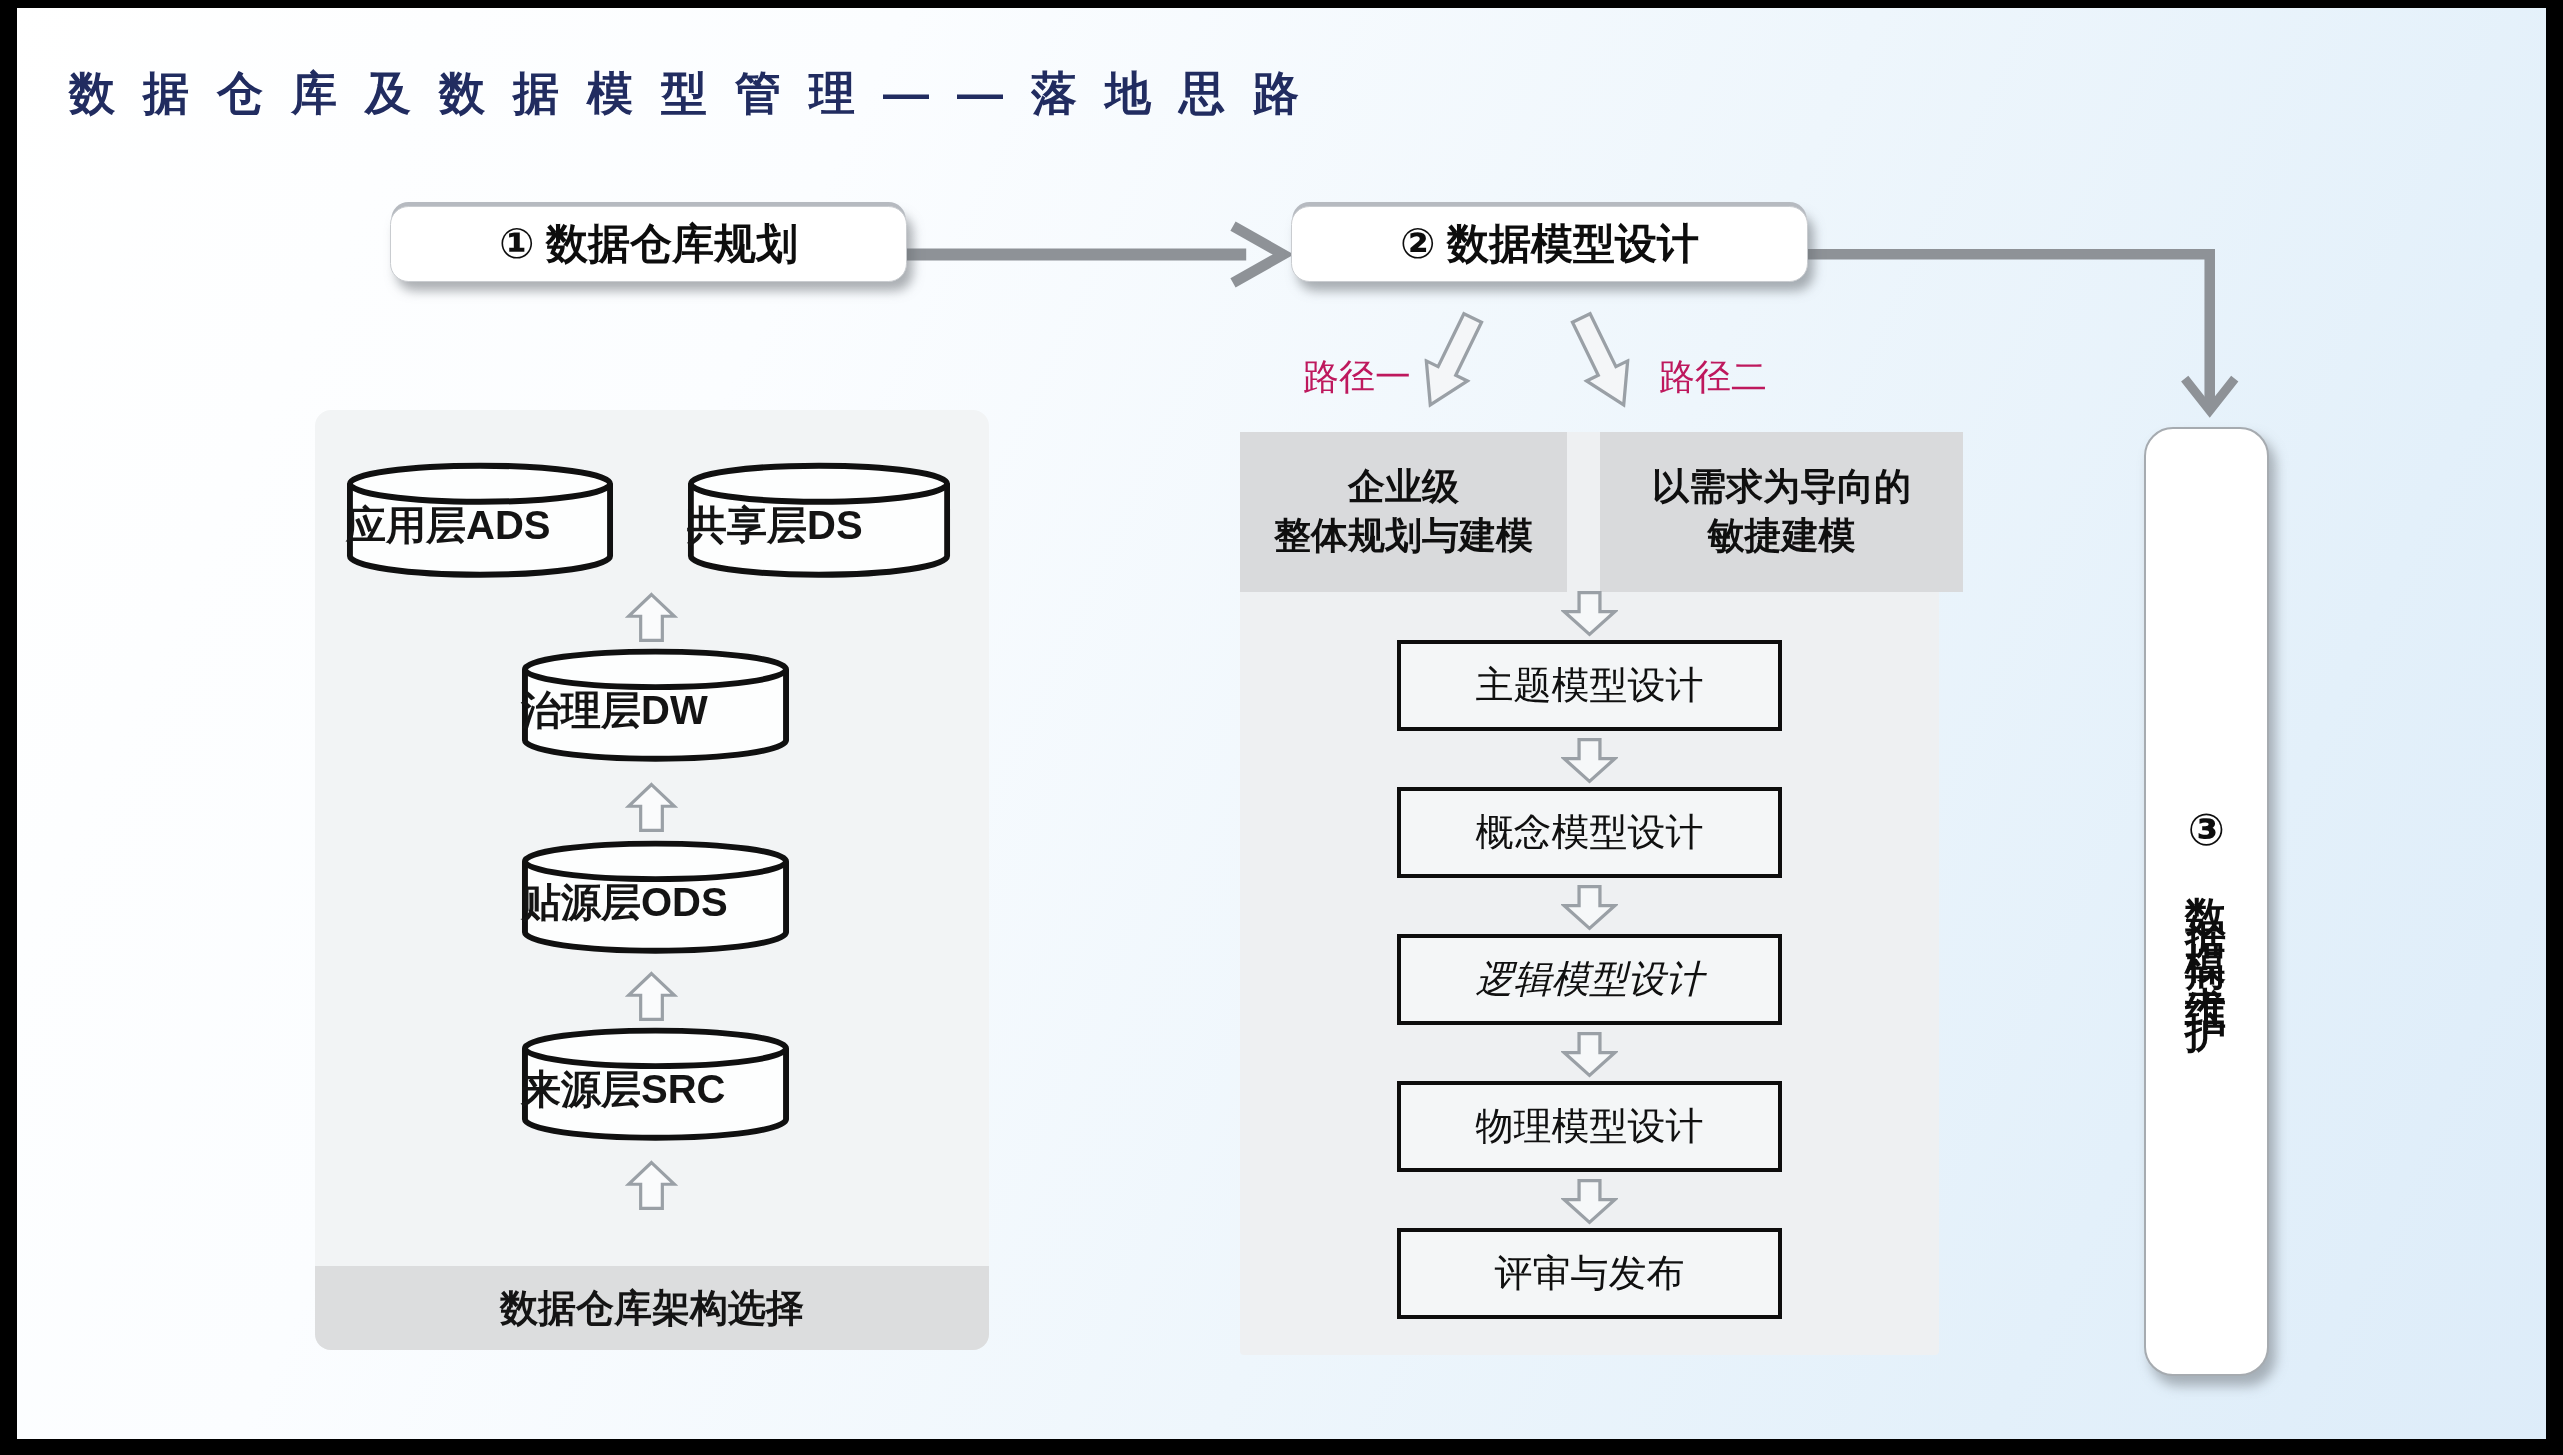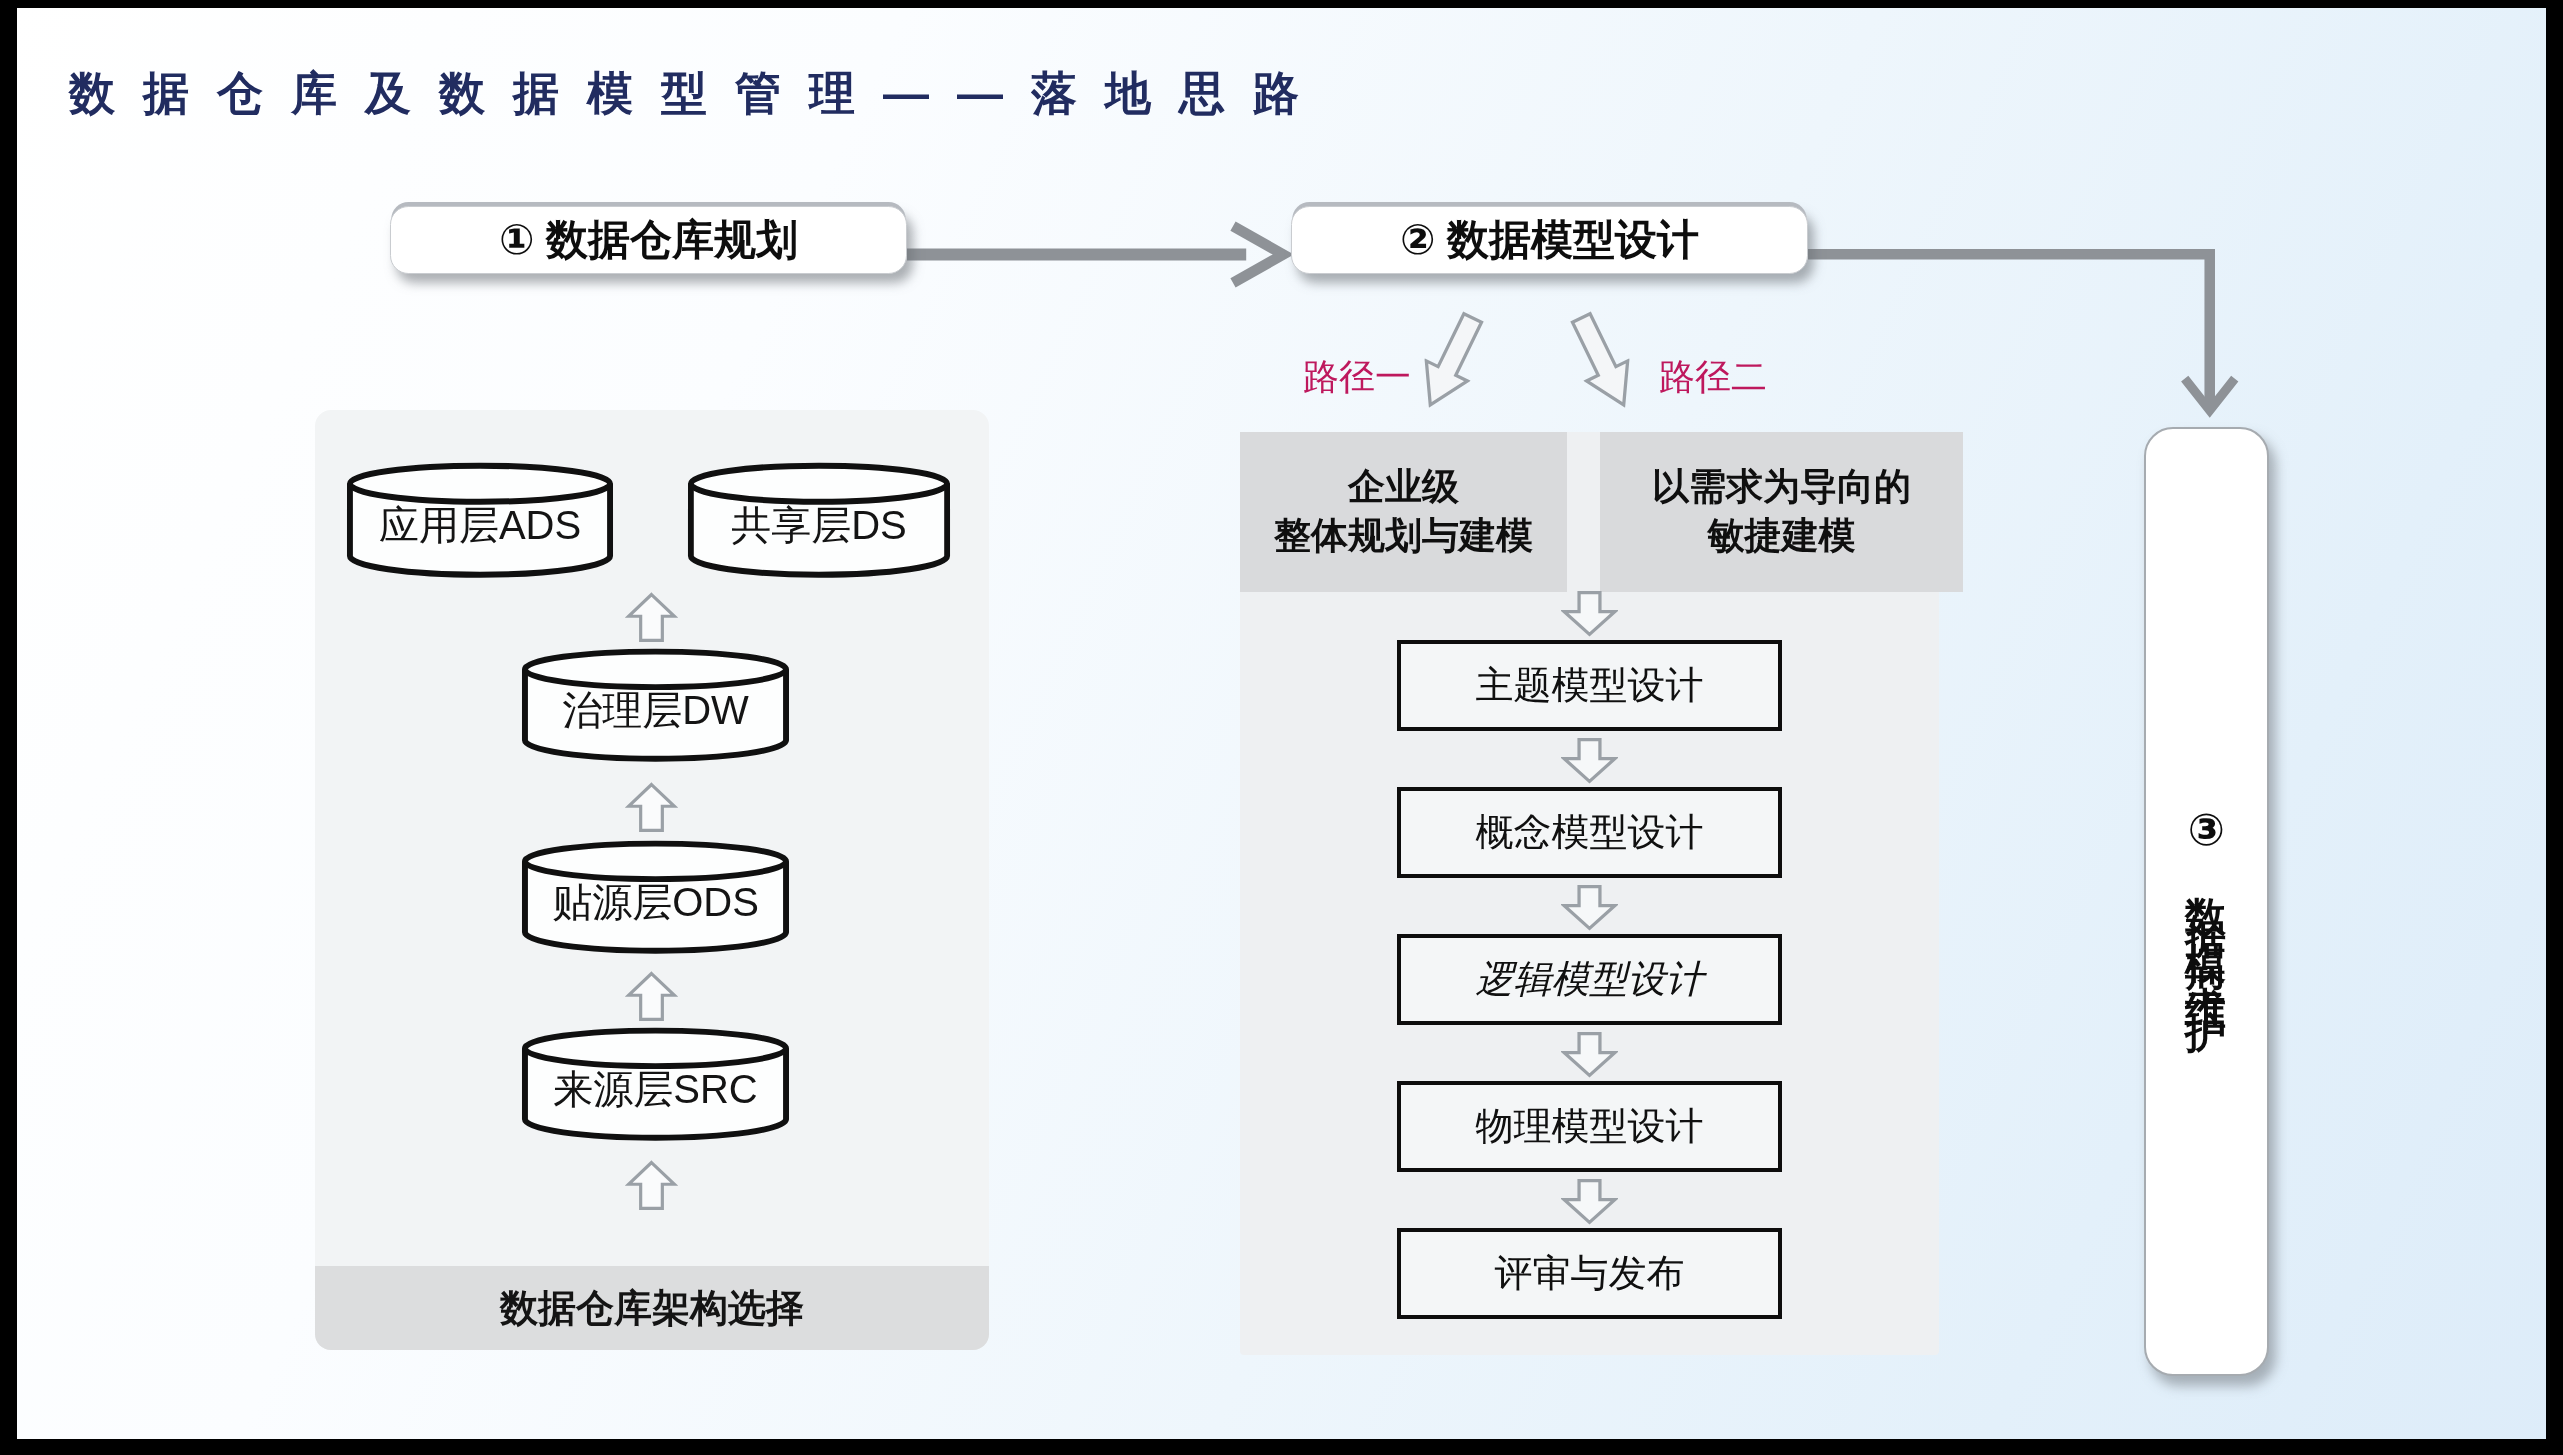--- a/index.html
+++ b/index.html
@@ -9,21 +9,21 @@
     font-family:"Liberation Sans","DejaVu Sans",sans-serif;
     background:linear-gradient(115deg,#ffffff 0%,#fbfdff 28%,#eef6fc 58%,#e3f0fa 82%,#ddecf9 100%);
     overflow:hidden;
   }
   .frame { position:absolute; inset:0; border-style:solid; border-color:#000;
     border-width:8px 17px 17px 17px; z-index:60; pointer-events:none; }
 
   .title { position:absolute; left:69px; top:63px; font-size:46px; font-weight:700;
     color:#212c60; letter-spacing:28px; white-space:nowrap; }
 
-  .step-box { position:absolute; width:517px; height:68px; background:#ffffff;
+  .step-box { position:absolute; width:517px; height:76px; background:#ffffff;
     border:1.3px solid #c9ccd0; border-radius:18.5px; display:flex; align-items:center;
     justify-content:center; font-size:42px; font-weight:700; color:#0d0d0d;
     box-shadow:0 -5.3px 0 -1.3px #b6bac0, 6px 8.6px 10.5px rgba(106,111,117,.55); z-index:5; }
   .step1 { left:390px; top:206px; }
   .step2 { left:1291px; top:206px; }
 
   .svg-abs { position:absolute; }
 
   .side-box { position:absolute; left:2144px; top:427px; width:125px; height:949px;
     background:#ffffff; border:2px solid #a6abb0; border-radius:29px;
@@ -31,21 +31,21 @@
     align-items:center; justify-content:center; z-index:5; }
   .side-box .v-num { font-size:44px; font-weight:700; color:#0d0d0d; margin-bottom:9.2px; }
   .side-box .v-txt { writing-mode:vertical-rl; text-orientation:upright; font-size:41px;
     font-weight:700; color:#0d0d0d; letter-spacing:0.55em; }
 
   .wh-panel { position:absolute; left:315px; top:410px; width:674px; height:940px;
     background:#f2f4f5; border-radius:16px; overflow:hidden; }
   .cyl { position:absolute; }
   .cyl svg { position:absolute; inset:0; width:100%; height:100%; }
   .cyl .cyl-label { position:absolute; left:0; right:0; top:54%; transform:translateY(-50%);
-    text-align:center; font-size:40px; font-weight:400; color:#141414; white-space:nowrap; }
+    text-align:left; font-size:40px; font-weight:700; color:#141414; white-space:nowrap; }
   .cyl-ads { left:31px; top:51px; width:268px; height:119px; }
   .cyl-ds  { left:372px; top:51px; width:264px; height:119px; }
   .cyl-dw  { left:206px; top:237px; width:269px; height:117px; }
   .cyl-ods { left:206px; top:429px; width:269px; height:117px; }
   .cyl-src { left:206px; top:616px; width:269px; height:117px; }
   .up-arrow { position:absolute; left:310px; width:53px; height:51px; }
   .up-a { top:182px; } .up-b { top:372px; } .up-c { top:561px; } .up-d { top:750px; }
   .wh-footer { position:absolute; left:0; bottom:0; width:100%; height:84px;
     background:#dcddde; display:flex; align-items:center; justify-content:center;
     font-size:38px; font-weight:700; color:#141414; }

